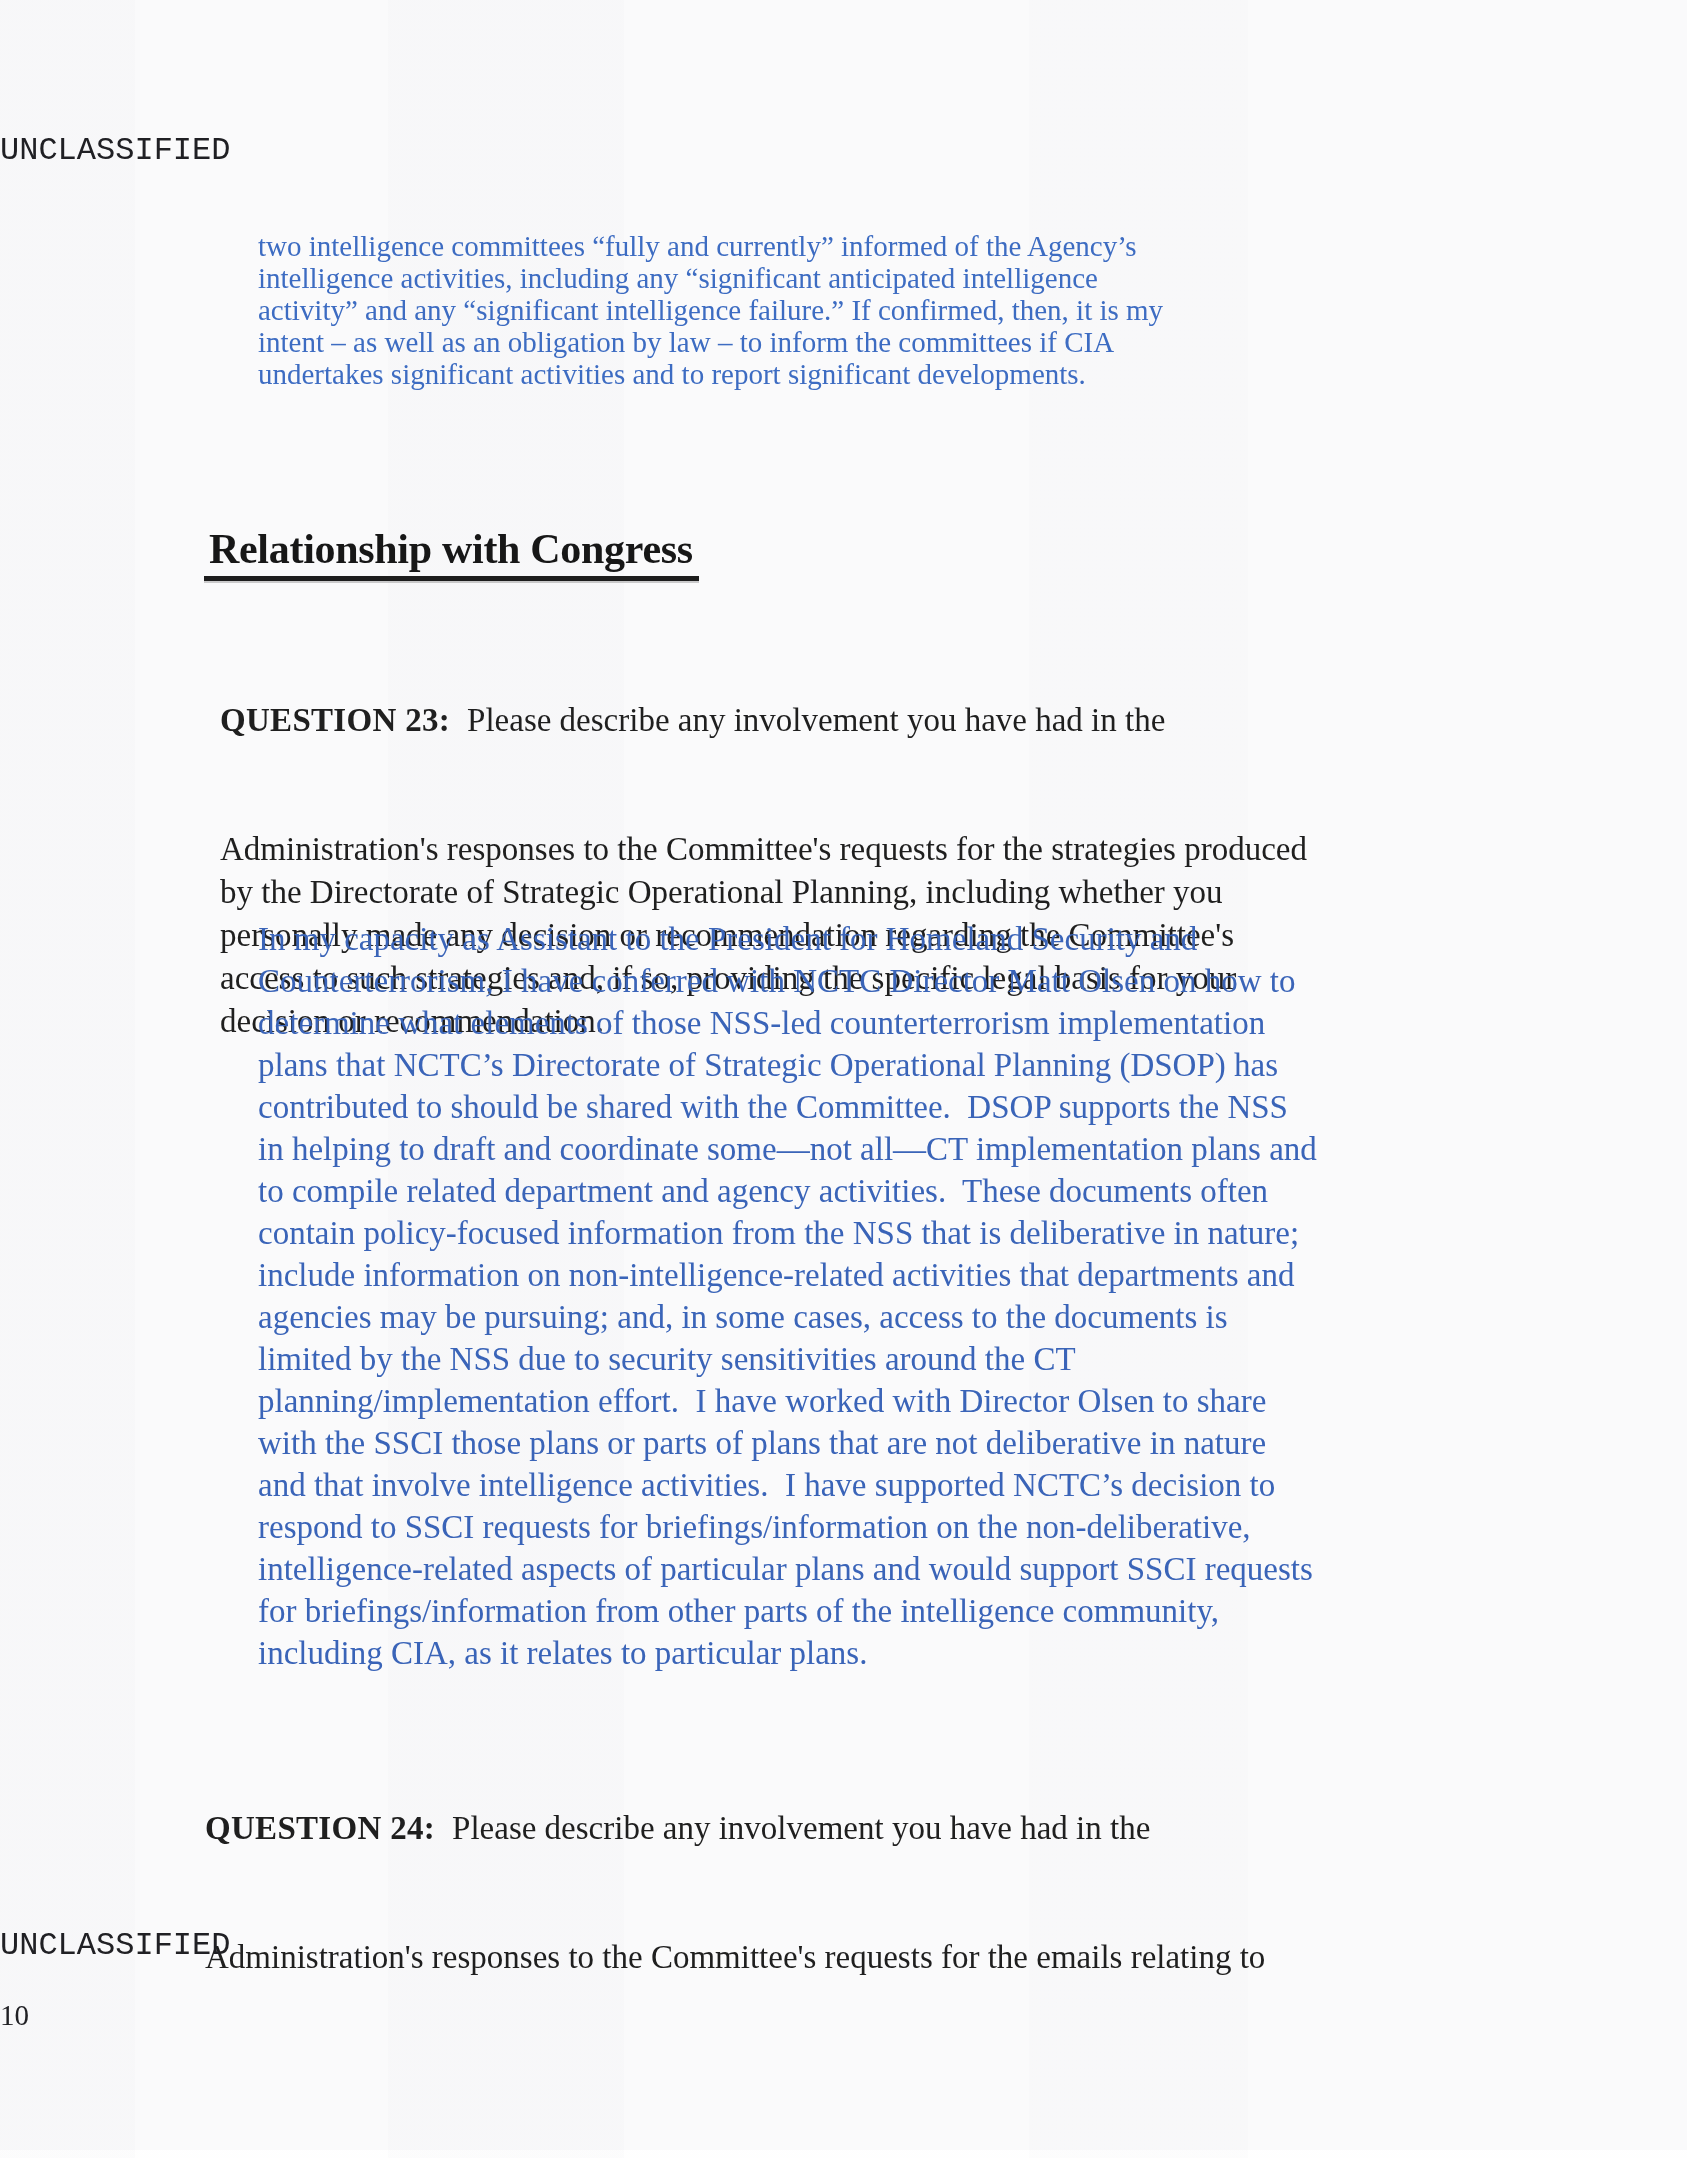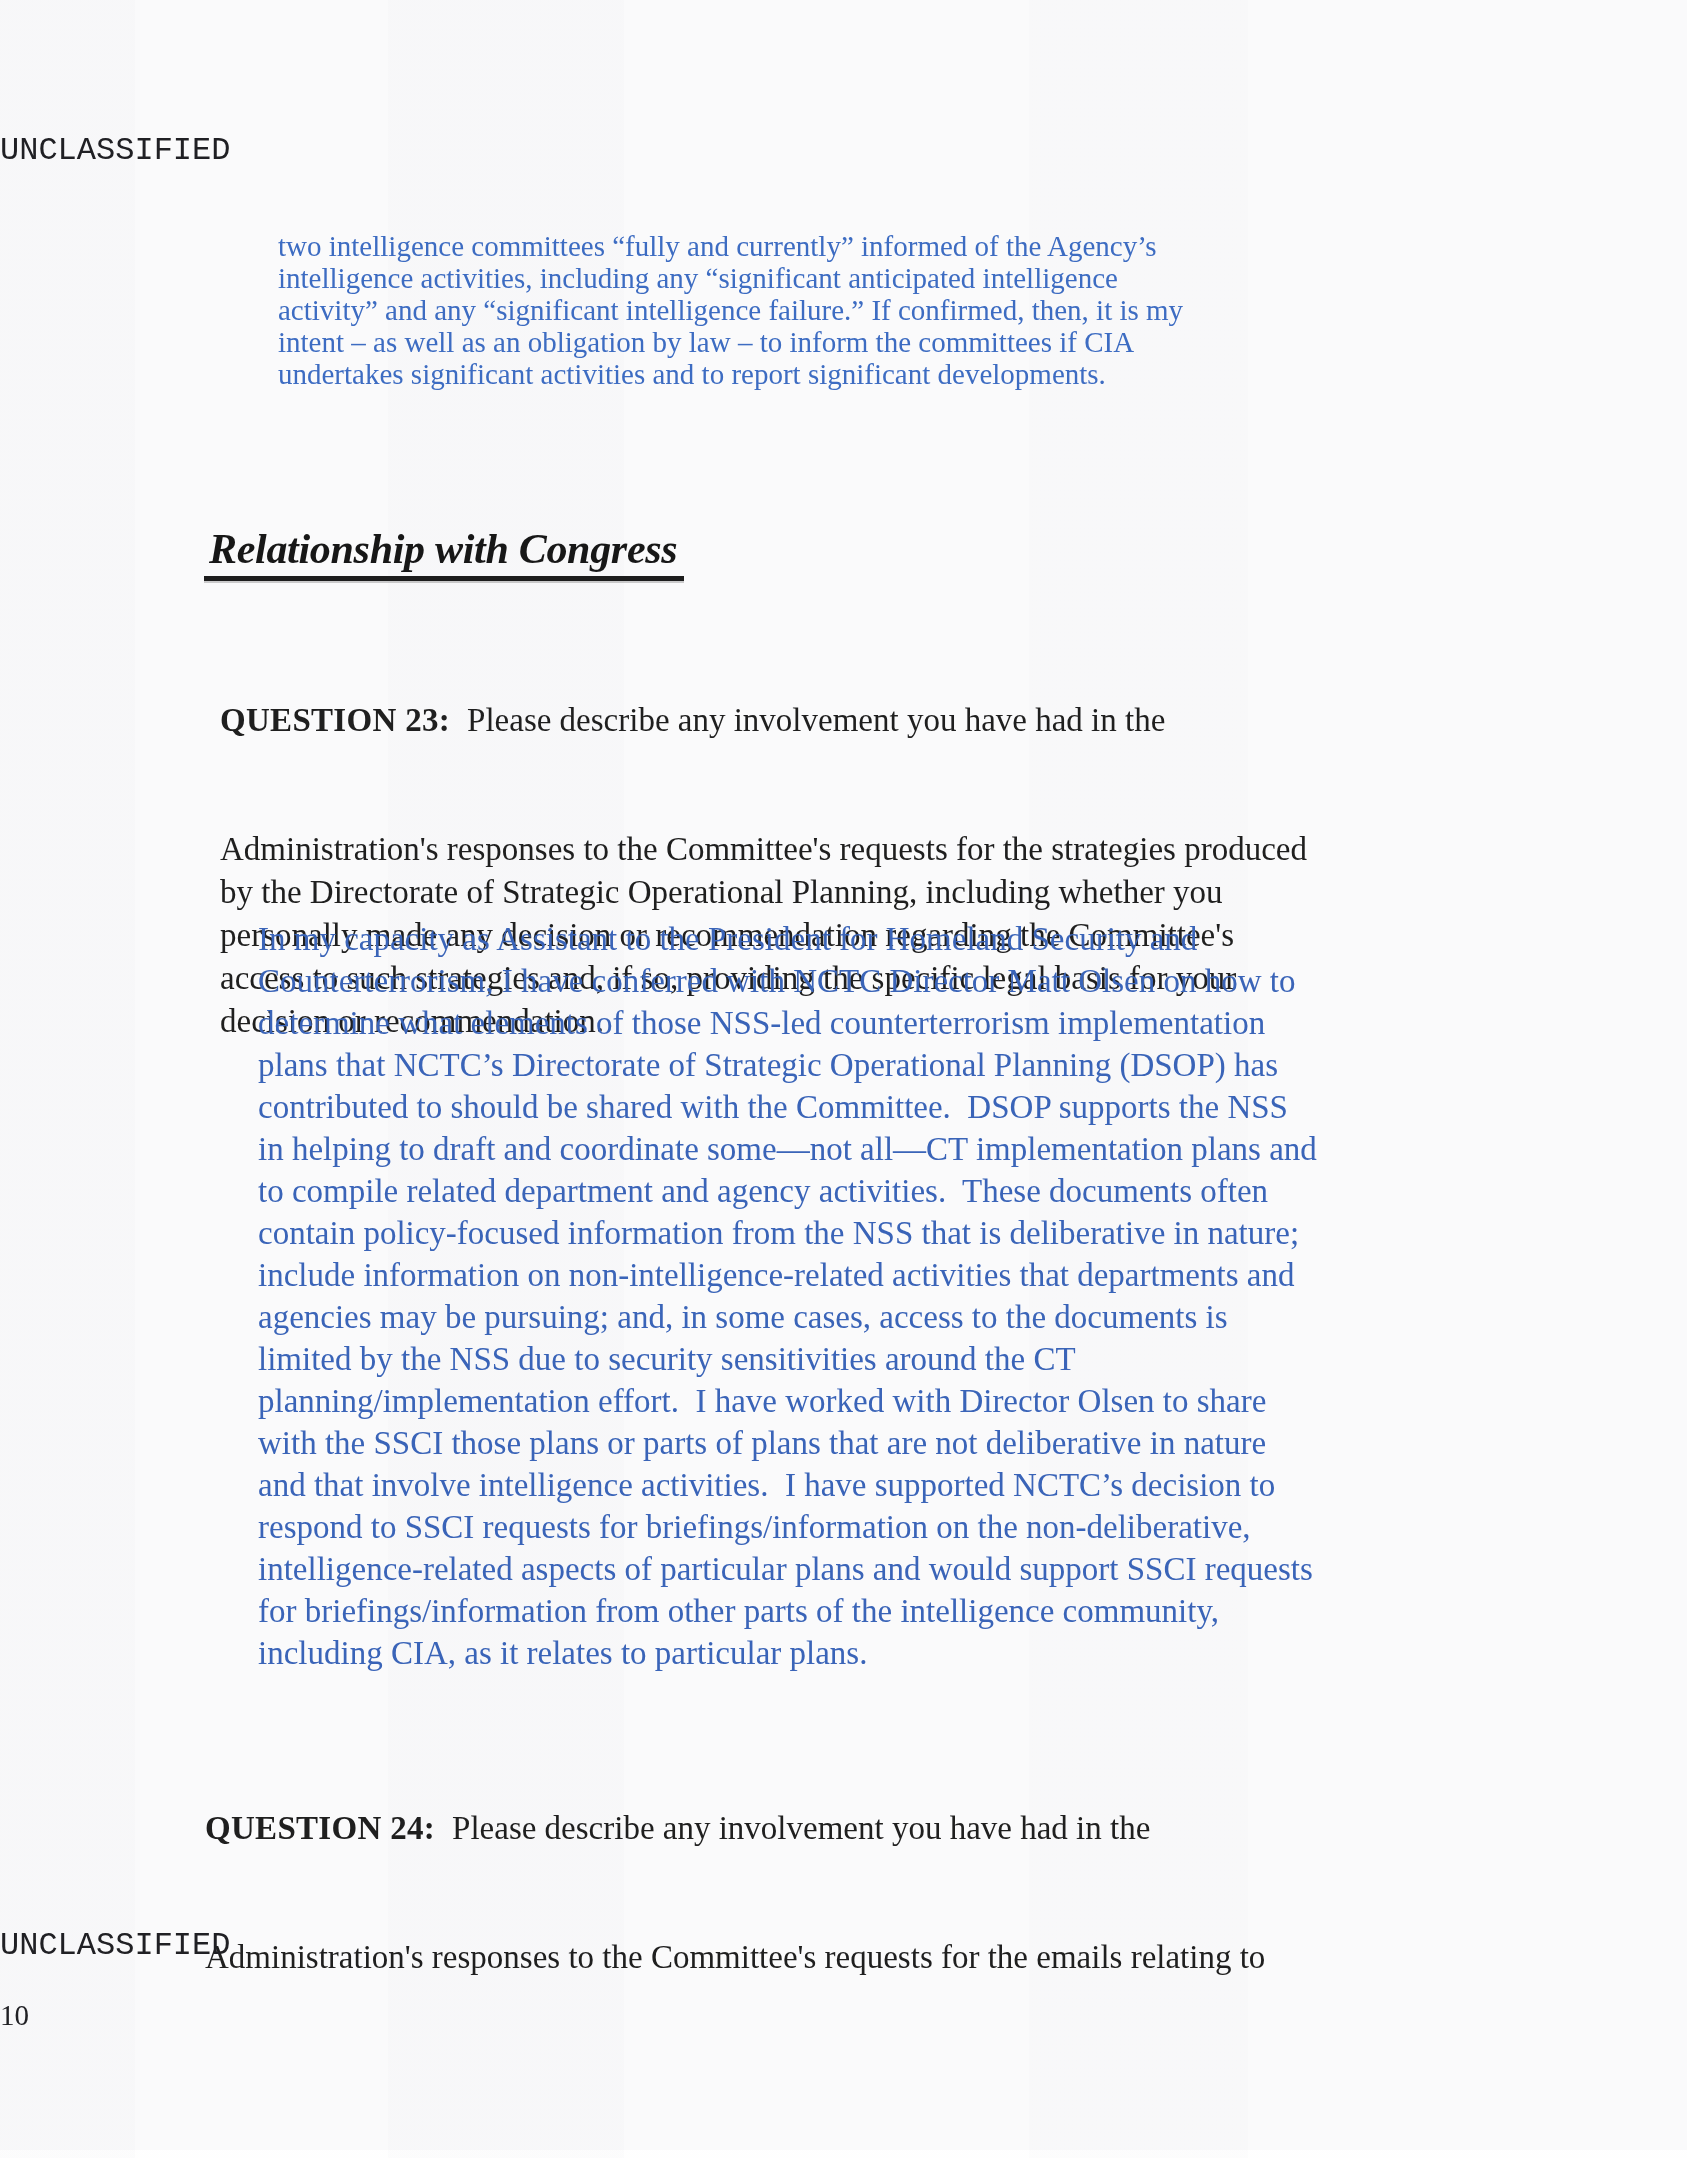--- a/index.html
+++ b/index.html
@@ -32,26 +32,26 @@
   }
   .mono {
     font-family: "Liberation Mono", "DejaVu Sans Mono", monospace;
     font-size: 32px; line-height: 37px;
     color: #202024;
   }
   .para { position: absolute; white-space: pre; }
   .para .tline { white-space: pre; }
   .black-body { font-size: 33px; line-height: 43px; color: var(--ink); }
   .blue-body  { font-size: 33px; line-height: 42px; color: var(--ink_blue); }
-  .blue-quote { font-size: 29px; line-height: 32px; color: var(--ink_blue_bright); margin-left: 20px; }
+  .blue-quote { font-size: 29px; line-height: 32px; color: var(--ink_blue_bright); }
   .qlabel { font-weight: bold; margin-right: 17px; letter-spacing: 0.3px; }
   .heading {
     position: absolute;
     font-size: 42px; line-height: 48px;
-    font-weight: bold; font-style: italic;
+    font-weight: bold; 
     letter-spacing: -0.3px;
     color: #171717;
   }
   .heading .heading-underline {
     display: inline-block;
     border-bottom: 5.3px solid var(--underline);
     padding: 0 6.6px 2.6px 5.3px;
     margin-left: -5.3px;
     box-shadow: 0 2px 0 rgba(60,60,60,0.25);
   }

